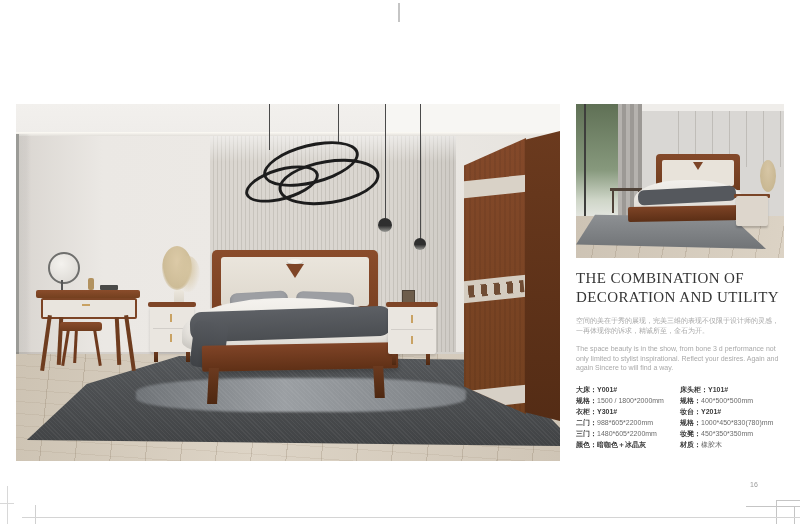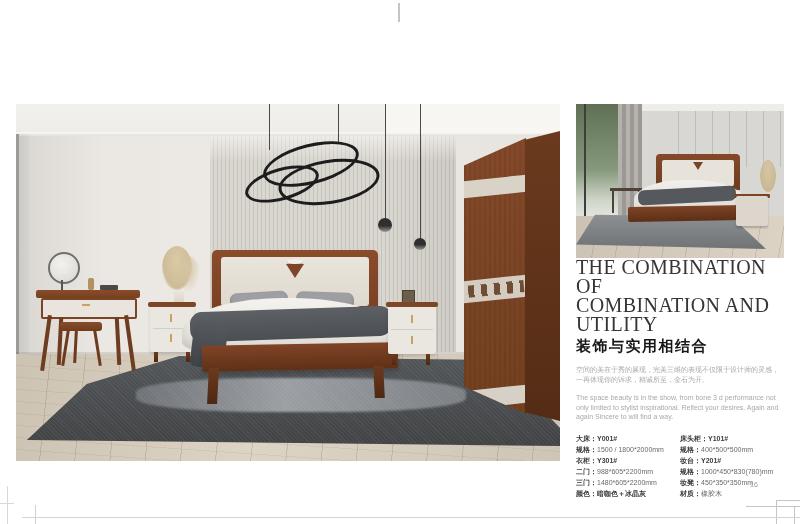--- a/index.html
+++ b/index.html
@@ -91,21 +91,21 @@
   .sp-tri{position:absolute;left:117px;top:58px;width:0;height:0;border-left:5px solid transparent;border-right:5px solid transparent;border-top:8px solid #7c4426;}
   .sp-duvet{position:absolute;left:58px;top:76px;width:110px;height:34px;background:linear-gradient(180deg,#f2f0ec,#ddd9d3);border-radius:45% 45% 25% 25%/60% 60% 20% 20%;}
   .sp-blanket{position:absolute;left:62px;top:84px;width:98px;height:15px;background:#55585d;border-radius:6px;transform:rotate(-3deg);}
   .sp-rail{position:absolute;left:52px;top:102px;width:118px;height:15px;background:linear-gradient(180deg,#7e4426,#5c2f16);border-radius:2px;transform:rotate(-1deg);}
   .sp-nstand{position:absolute;left:160px;top:92px;width:32px;height:30px;background:#ddd6cc;border-radius:2px;box-shadow:0 2px 2px rgba(0,0,0,.2);}
   .sp-nstand-top{position:absolute;left:158px;top:90px;width:36px;height:4px;background:#7a4527;border-radius:1px;}
   .sp-plant{position:absolute;left:184px;top:56px;width:16px;height:32px;background:radial-gradient(ellipse at 50% 30%,#d7c6a5,#c9b893 70%,transparent);border-radius:50%;}
   .sp-table{position:absolute;left:34px;top:84px;width:32px;height:3px;background:#4f4238;}
   .sp-table-leg{position:absolute;width:2px;height:22px;background:#4f4238;}
 
-  .title{font-family:"Liberation Serif",serif;font-size:20px;line-height:19px;letter-spacing:.4px;color:#353535;}
+  .title{font-family:"Liberation Serif",serif;font-size:15px;line-height:19px;letter-spacing:.4px;color:#353535;margin-top:11px;}
   .subtitle{font-size:15px;font-weight:bold;color:#161616;letter-spacing:1.5px;margin-top:3px;}
   .desc{font-size:7px;line-height:9.5px;color:#a9a9a9;margin-top:9px;}
   .specs{margin-top:11px;display:flex;}
   .spec-col{width:104px;}
   .spec-row{font-size:7px;line-height:11px;color:#6b6b6b;white-space:nowrap;}
   .spec-label{color:#3c3c3c;font-weight:bold;}
   .b{font-weight:bold;color:#3c3c3c;}
 
   
   .brand{position:absolute;left:9px;top:475px;font-size:34px;letter-spacing:1px;color:#0b0b0b;font-weight:500;}
@@ -234,23 +234,22 @@
       <div class="sp-duvet"></div>
       <div class="sp-blanket"></div>
       <div class="sp-rail"></div>
       <div class="sp-nstand-top"></div>
       <div class="sp-nstand"></div>
       <div class="sp-plant"></div>
     </div>
 
     <div class="title">
       <div>THE COMBINATION OF</div>
-      <div>COMBINATION AND UTILITY</div>
-    </div>
-    <div class="subtitle">装饰与实用相结合</div>
+      <div>DECORATION AND UTILITY</div>
+    </div>
 
     <div class="desc">空间的美在于秀的展现，完美三维的表现不仅限于设计师的灵感，一再体现你的诉求，精诚所至，金石为开。</div>
     <div class="desc">The space beauty is in the show, from bone 3 d performance not only limited to stylist inspirational. Reflect your desires. Again and again Sincere to will find a way.</div>
 
     <div class="specs">
       <div class="spec-col">
         <div class="spec-row"><span class="spec-label">大床：</span><span class="b">Y001#</span></div>
         <div class="spec-row"><span class="spec-label">规格：</span><span>1500 / 1800*2000mm</span></div>
         <div class="spec-row"><span class="spec-label">衣柜：</span><span class="b">Y301#</span></div>
         <div class="spec-row"><span class="spec-label">二门：</span><span>988*605*2200mm</span></div>

